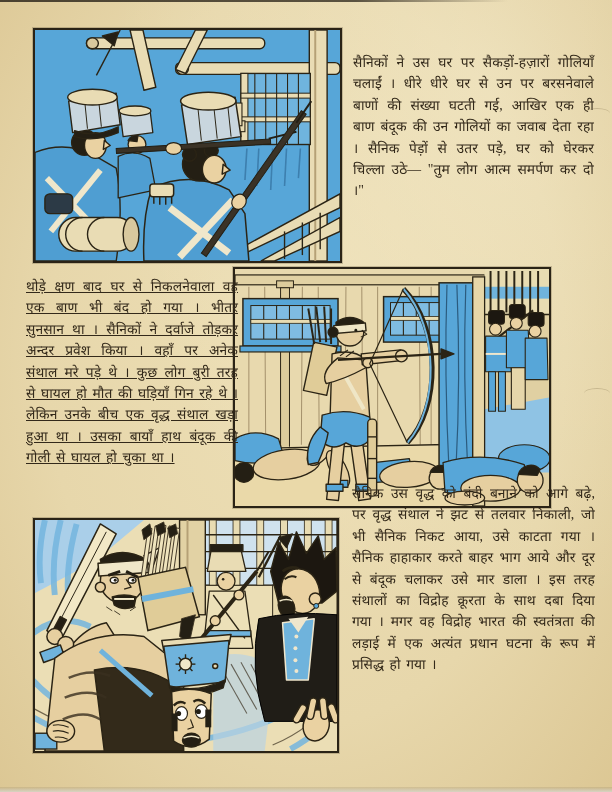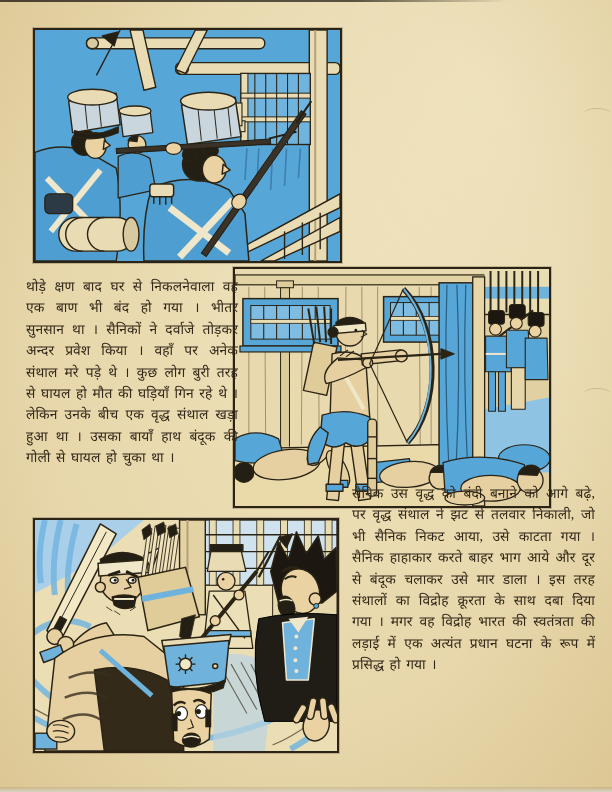--- a/index.html
+++ b/index.html
@@ -15,21 +15,21 @@
     background:linear-gradient(to bottom,rgba(120,100,60,.18),#d8d3c3);}
   .panel{position:absolute;margin:0;padding:0;border:2px solid #2a2316;box-sizing:border-box;
     background:#57a6d8;box-shadow:0 0 0 1px rgba(70,60,35,.25);}
   .panel svg{display:block;width:100%;height:100%;}
   #panel1{left:33px;top:28px;width:309px;height:235px;}
   #panel2{left:233px;top:267px;width:318px;height:241px;}
   #panel3{left:33px;top:518px;width:306px;height:235px;}
   .caption{position:absolute;color:#33291a;font-size:13.8px;line-height:21.4px;
     text-align:justify;word-spacing:2px;letter-spacing:.1px;}
   #cap1{left:353px;top:52px;width:241px;height:176px;}
-  #cap2{left:26px;top:276px;width:212px;height:216px;}
+  #cap2{left:26px;top:276px;width:212px;height:216px;text-decoration:underline;}
   #cap3{left:352px;top:483px;width:243px;height:243px;}
   .crease{position:absolute;right:2px;width:26px;height:10px;opacity:.35;
     border-top:1px solid #8a7a55;border-radius:50%;}
 </style>
 </head>
 <body>
 
 <div class="page">
   <div class="edge-top"></div>
 
@@ -140,20 +140,21 @@
         <rect x="82" y="120" width="156" height="5" fill="#3a3226" stroke="#241f14" stroke-width="1" transform="rotate(-3.5 82 120)"></rect>
         <line x1="236" y1="110" x2="264" y2="103" stroke="#241f14" stroke-width="2"></line>
         <ellipse cx="140" cy="120" rx="8" ry="6" fill="#ead2a2" stroke="#241f14" stroke-width="1.2"></ellipse>
         <rect x="168" y="226" width="176" height="6" fill="#3a3226" stroke="#241f14" stroke-width="1" transform="rotate(-55 168 226)"></rect>
         <line x1="264" y1="94" x2="279" y2="72" stroke="#241f14" stroke-width="2"></line>
         <ellipse cx="206" cy="174" rx="8" ry="7" fill="#ead2a2" stroke="#241f14" stroke-width="1.2" transform="rotate(-55 206 174)"></ellipse>
       </g>
     </svg>
   </figure>
 
+  <div class="caption" id="cap1">सैनिकों ने उस घर पर सैकड़ों-हज़ारों गोलियाँ चलाईं । धीरे धीरे घर से उन पर बरसनेवाले बाणों की संख्या घटती गई, आखिर एक ही बाण बंदूक की उन गोलियों का जवाब देता रहा । सैनिक पेड़ों से उतर पड़े, घर को घेरकर चिल्ला उठे— "तुम लोग आत्म समर्पण कर दो ।"</div>
 
   <figure class="panel" id="panel2">
     <svg viewBox="0 0 317 240" preserveAspectRatio="none">
       <rect width="317" height="240" fill="#e8d9ae"></rect>
 
       <g stroke="#a3906a" stroke-width="1">
         <line x1="14" y1="18" x2="14" y2="178"></line>
           <line x1="30" y1="18" x2="31" y2="178"></line>
         <line x1="68" y1="18" x2="67" y2="178"></line>
           <line x1="84" y1="18" x2="85" y2="178"></line>

